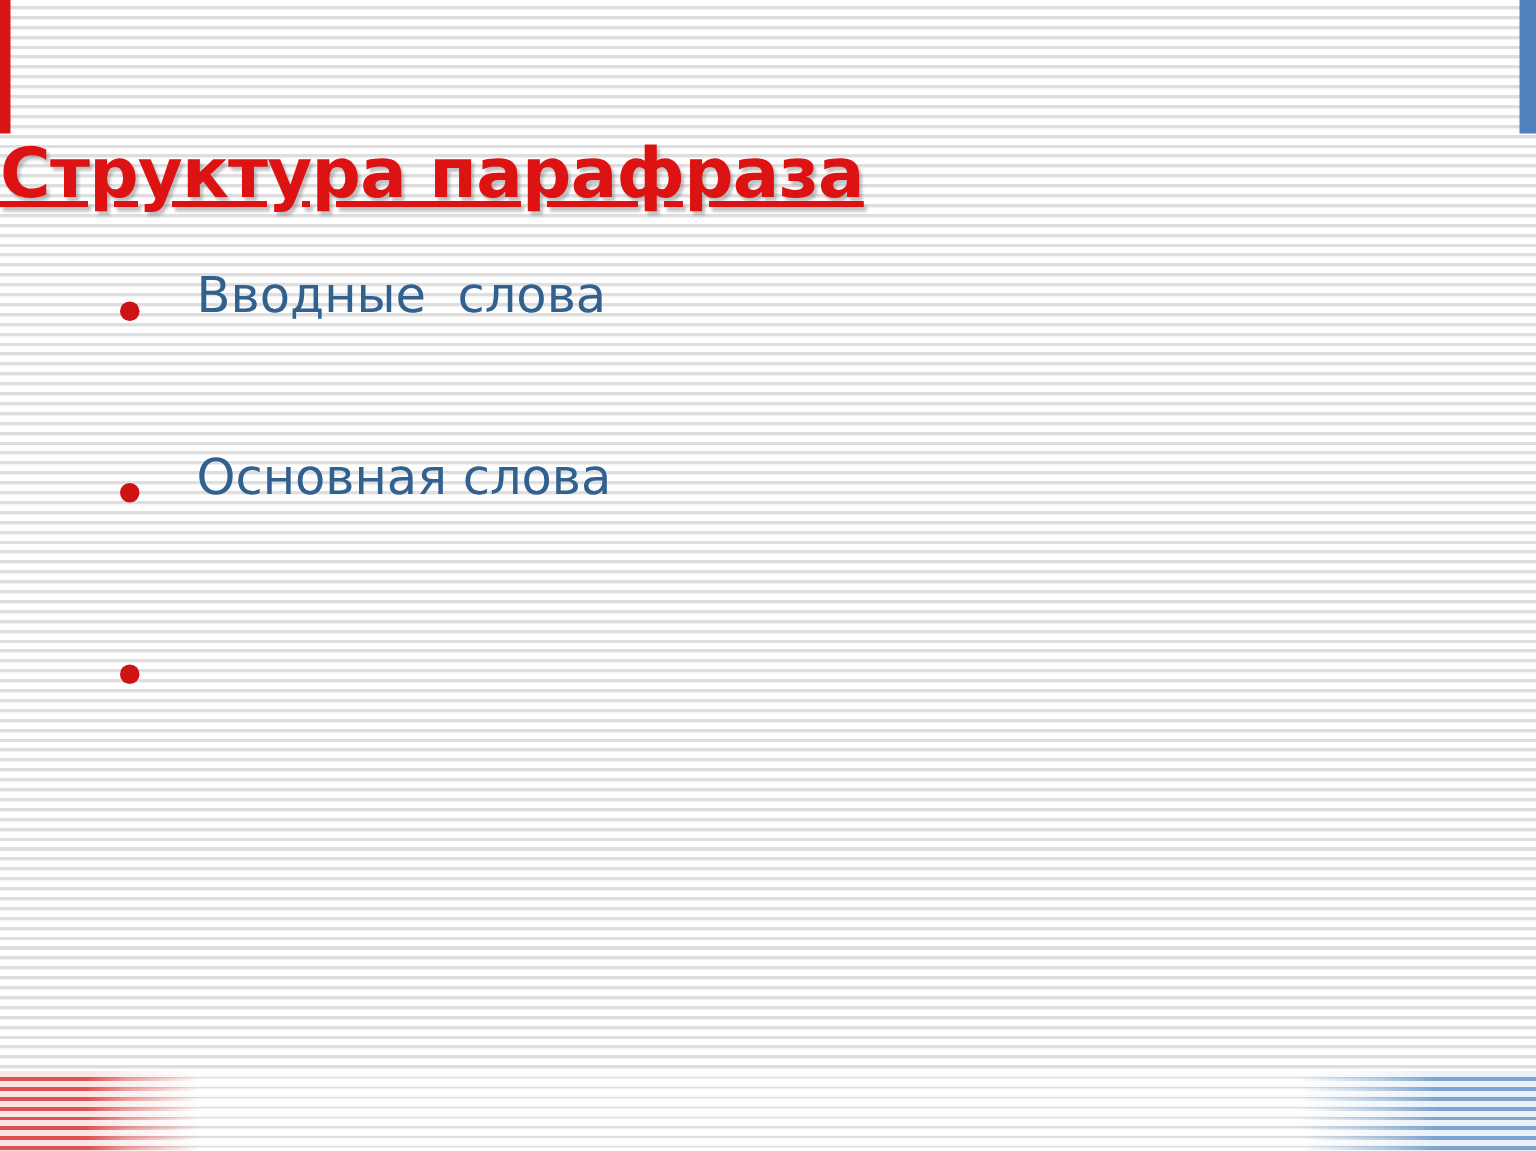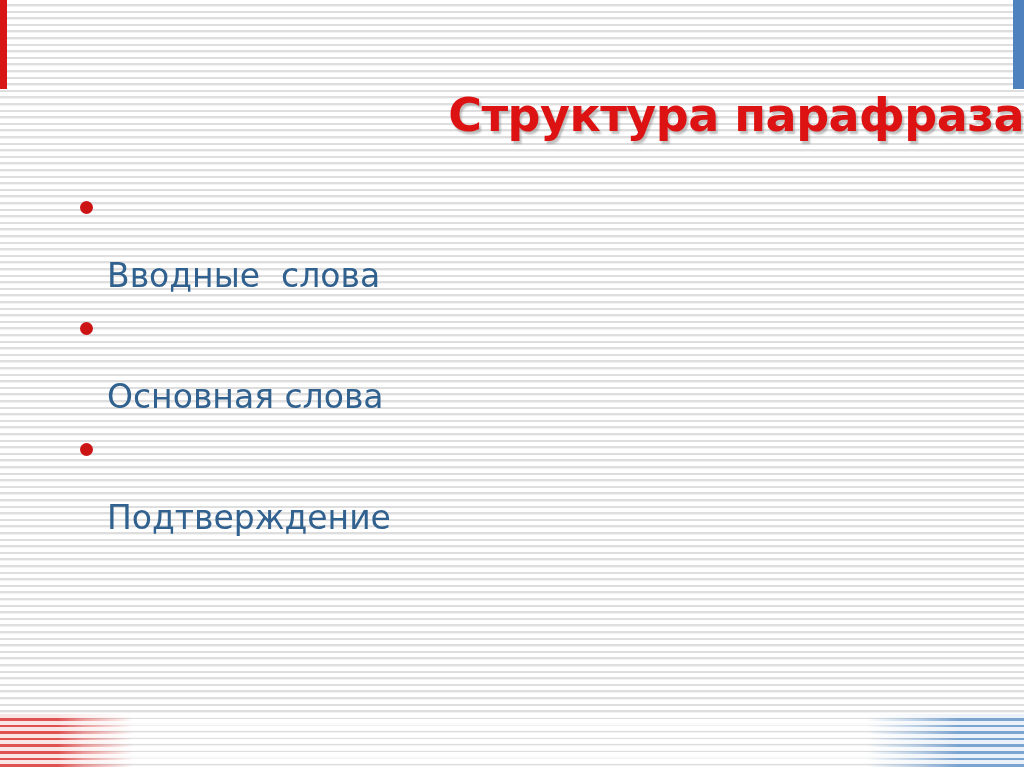--- a/index.html
+++ b/index.html
@@ -114,49 +114,50 @@
     );
     pointer-events: none;
   }
 
   
   .title {
     position: absolute;
     left: 0;
     right: 0;
     top: 58px;
-    text-align: right;
+    text-align: left;
     z-index: 4;
     font-family: "DejaVu Sans", sans-serif;
     font-weight: bold;
     font-size: 46px;
     line-height: 52px;
     letter-spacing: -0.5px;
     color: #dd1212;
     text-shadow: 2px 3px 2px rgba(120,120,120,0.45);
     white-space: nowrap;
+    text-decoration: underline;
   }
 
   
   .body-list {
     position: absolute;
     left: 0;
     top: 176px;
     width: 1024px;
     z-index: 4;
     margin: 0;
     padding: 0;
     list-style: none;
   }
   .bullet-row {
     position: relative;
     height: 121px;
-    padding-left: 56px;
+    padding-left: 80px;
     display: flex;
-    align-items: flex-end;
+    align-items: flex-start;
   }
   .bullet-dot {
     position: absolute;
     left: 80px;
     top: 25px;
     width: 13px;
     height: 13px;
     border-radius: 50%;
     background: #cc1414;
   }
@@ -188,21 +189,20 @@
       <span class="bullet-text">Вводные  слова</span>
     </li>
 
     <li class="bullet-row">
       <span class="bullet-dot"></span>
       <span class="bullet-text">Основная слова</span>
     </li>
 
     <li class="bullet-row">
       <span class="bullet-dot"></span>
-      <span class="bullet-text">Подтверждение</span>
     </li>
 
   </ul>
 
   <div class="band-bottom">
     <div class="band-red-solid"></div>
     <div class="band-red-fade"></div>
     <div class="band-blue-solid"></div>
     <div class="band-blue-fade"></div>
     <div class="band-stripes"></div>

